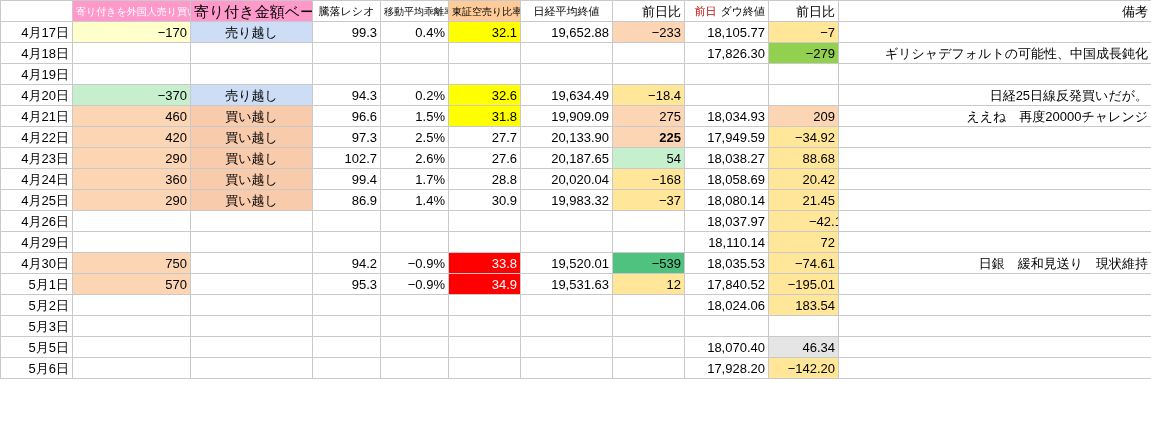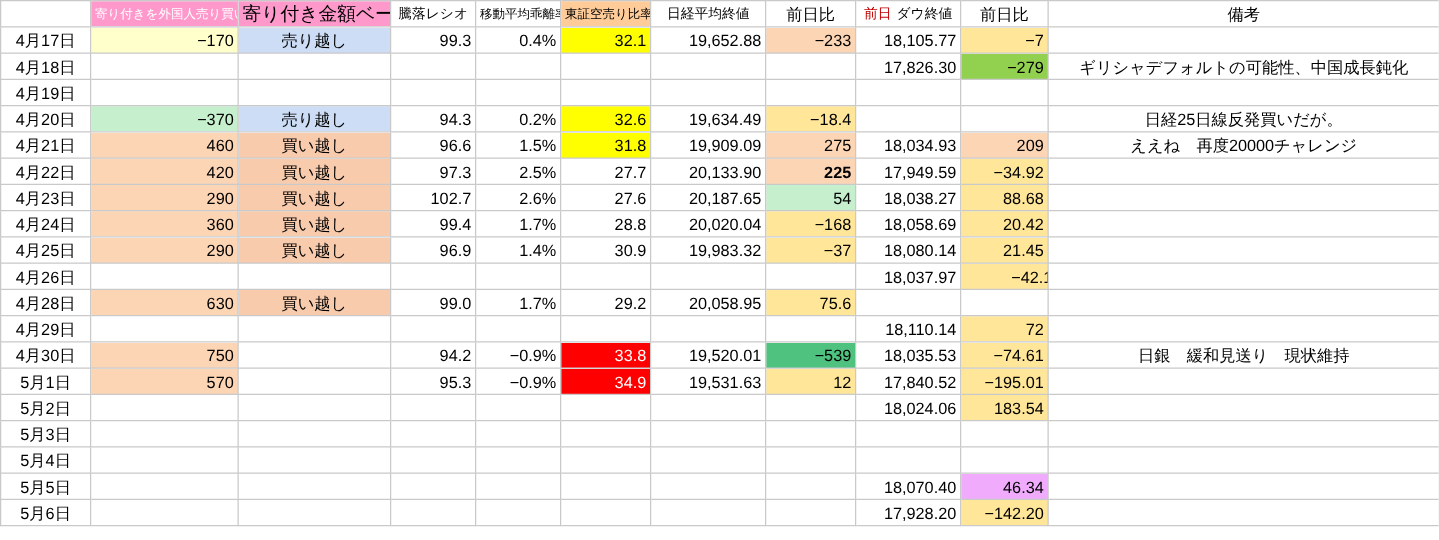--- a/index.html
+++ b/index.html
@@ -43,21 +43,21 @@
   col.c7 { width: 72px; }
   col.c8 { width: 84px; }
   col.c9 { width: 70px; }
   col.c10 { width: 313px; }
 
   .hdr { height: 20px; font-size: 12px; }
   .hdr td { height: 20px; line-height: 18px; }
 
   .t-right { text-align: right; }
   .t-center { text-align: center; }
-  .t-left { text-align: center; }
+  .t-left { text-align: right; }
   .bold { font-weight: bold; }
   .small { font-size: 10px; font-weight: bold; }
   .small2 { font-size: 11px; }
   .hdr-note { font-size: 13px; }
   .hdr-big { font-size: 15px; }
 </style>
 </head>
 <body>
 
 <div id="sheet">
@@ -190,53 +190,40 @@
           <td class="t-right">20,020.04</td>
           <td class="t-right" style="background: rgb(255, 230, 153);">−168</td>
           <td class="t-right">18,058.69</td>
           <td class="t-right" style="background: rgb(255, 230, 153);">20.42</td>
           <td class="t-left"></td>
         </tr>
         <tr>
           <td class="t-left">4月25日</td>
           <td class="t-right" style="background: rgb(252, 213, 180);">290</td>
           <td class="t-center bold" style="background: rgb(248, 203, 173);">買い越し</td>
-          <td class="t-right">96.9</td>
+          <td class="t-right">86.9</td>
           <td class="t-right">1.4%</td>
           <td class="t-right">30.9</td>
           <td class="t-right">19,983.32</td>
           <td class="t-right" style="background: rgb(255, 230, 153);">−37</td>
           <td class="t-right">18,080.14</td>
           <td class="t-right" style="background: rgb(255, 230, 153);">21.45</td>
           <td class="t-left"></td>
         </tr>
         <tr>
           <td class="t-left">4月26日</td>
           <td class="t-right"></td>
           <td class="t-center bold"></td>
           <td class="t-right"></td>
           <td class="t-right"></td>
           <td class="t-right"></td>
           <td class="t-right"></td>
           <td class="t-right"></td>
           <td class="t-right">18,037.97</td>
           <td class="t-right" style="background: rgb(255, 230, 153); padding-left: 40px;">−42.17</td>
-          <td class="t-left"></td>
-        </tr>
-        <tr>
-          <td class="t-left">4月28日</td>
-          <td class="t-right" style="background: rgb(252, 213, 180);">630</td>
-          <td class="t-center bold" style="background: rgb(248, 203, 173);">買い越し</td>
-          <td class="t-right">99.0</td>
-          <td class="t-right">1.7%</td>
-          <td class="t-right">29.2</td>
-          <td class="t-right">20,058.95</td>
-          <td class="t-right" style="background: rgb(255, 230, 153);">75.6</td>
-          <td class="t-right"></td>
-          <td class="t-right"></td>
           <td class="t-left"></td>
         </tr>
         <tr>
           <td class="t-left">4月29日</td>
           <td class="t-right"></td>
           <td class="t-center bold"></td>
           <td class="t-right"></td>
           <td class="t-right"></td>
           <td class="t-right"></td>
           <td class="t-right"></td>
@@ -291,43 +278,30 @@
           <td class="t-right"></td>
           <td class="t-right"></td>
           <td class="t-right"></td>
           <td class="t-right"></td>
           <td class="t-right"></td>
           <td class="t-right"></td>
           <td class="t-right"></td>
           <td class="t-left"></td>
         </tr>
         <tr>
-          <td class="t-left">5月4日</td>
-          <td class="t-right"></td>
-          <td class="t-center bold"></td>
-          <td class="t-right"></td>
-          <td class="t-right"></td>
-          <td class="t-right"></td>
-          <td class="t-right"></td>
-          <td class="t-right"></td>
-          <td class="t-right"></td>
-          <td class="t-right"></td>
-          <td class="t-left"></td>
-        </tr>
-        <tr>
           <td class="t-left">5月5日</td>
           <td class="t-right"></td>
           <td class="t-center bold"></td>
           <td class="t-right"></td>
           <td class="t-right"></td>
           <td class="t-right"></td>
           <td class="t-right"></td>
           <td class="t-right"></td>
           <td class="t-right">18,070.40</td>
-          <td class="t-right" style="background: #f0abfc;">46.34</td>
+          <td class="t-right" style="background: #e5e5e5;">46.34</td>
           <td class="t-left"></td>
         </tr>
         <tr>
           <td class="t-left">5月6日</td>
           <td class="t-right"></td>
           <td class="t-center bold"></td>
           <td class="t-right"></td>
           <td class="t-right"></td>
           <td class="t-right"></td>
           <td class="t-right"></td>

